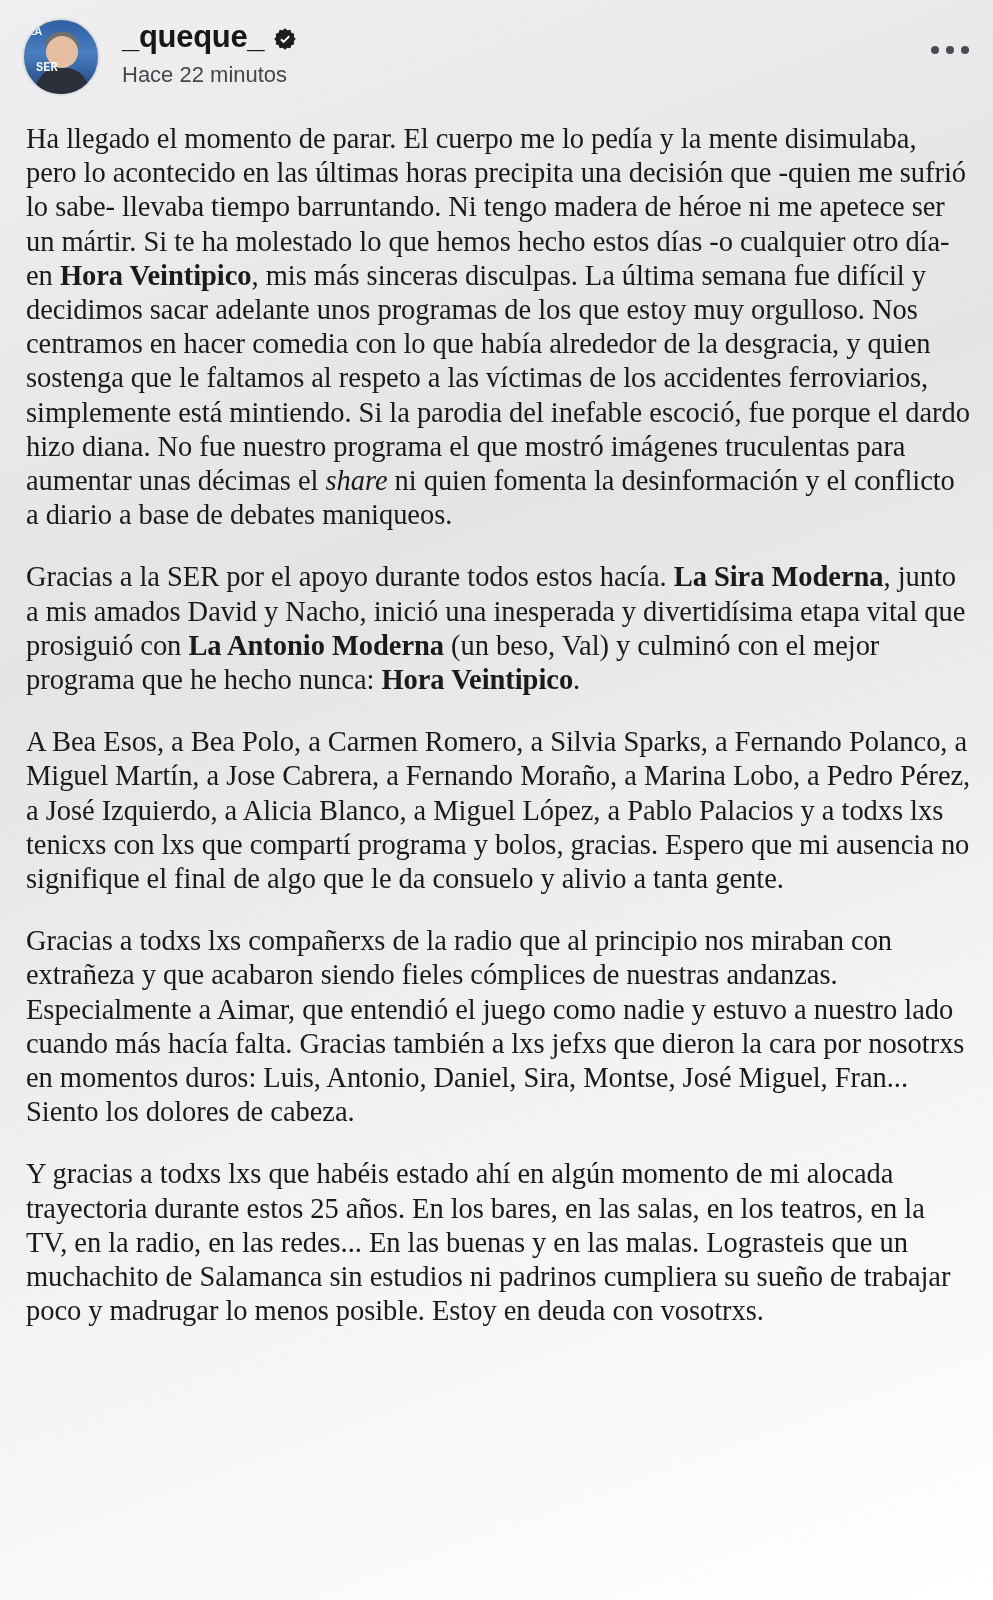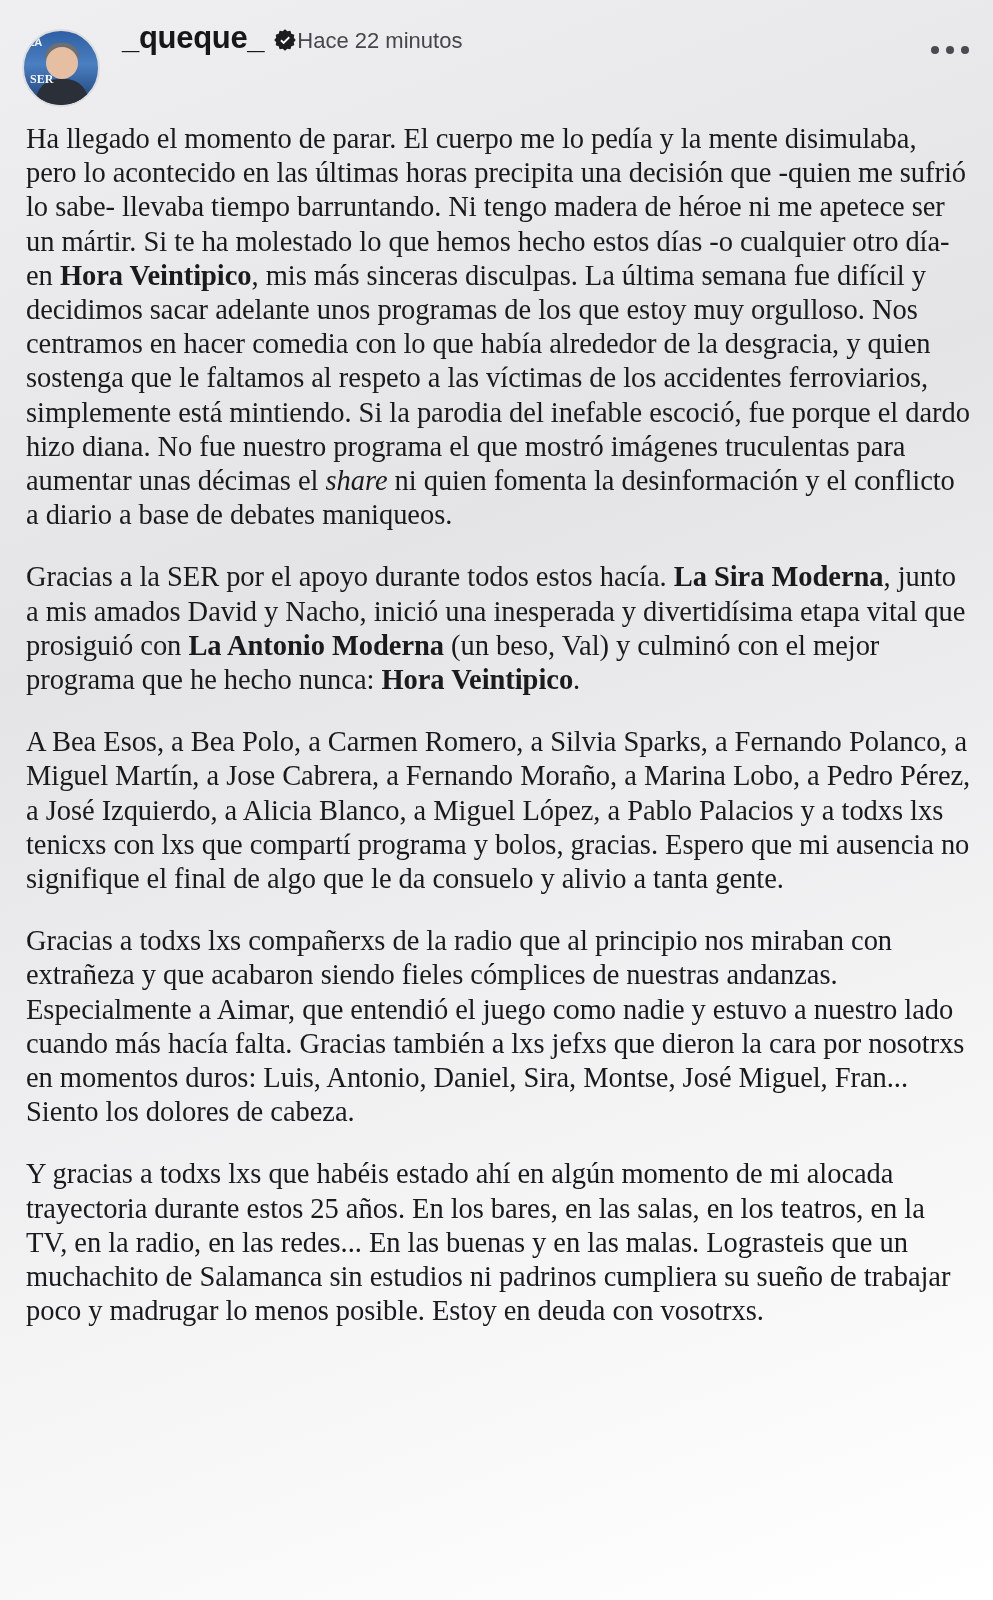--- a/index.html
+++ b/index.html
@@ -25,21 +25,21 @@
     padding: 16px 20px 0 22px;
     box-sizing: border-box;
     display: flex;
     align-items: flex-start;
   }
   .avatar {
     width: 74px;
     height: 74px;
     border-radius: 50%;
     flex: 0 0 74px;
-    margin-top: 13px;
+    margin-top: 2px;
     border: 2px solid #dddddd;
     background: linear-gradient(180deg, #2f5fa4 0%, #4a7fc1 45%, #1d3f75 100%);
     overflow: hidden;
     position: relative;
   }
   .avatar .face {
     position: absolute;
     left: 22px;
     top: 16px;
     width: 32px;
@@ -72,34 +72,34 @@
     font-family: "Liberation Sans", sans-serif;
     font-weight: bold;
     font-size: 11px;
     color: #ffffff;
     line-height: 11px;
     letter-spacing: -0.5px;
     opacity: .95;
   }
   .avatar .badge-logo2 {
     position: absolute;
-    left: 6px;
+    left: 12px;
     top: 42px;
-    font-family: Liberation Serif, serif;
+    font-family: Liberation Mono, monospace;
     font-weight: bold;
     font-size: 12px;
     color: #ffffff;
     line-height: 12px;
     letter-spacing: 0px;
     opacity: .95;
   }
   .header-text {
     margin-left: 22px;
     display: flex;
-    flex-direction: row;
+    flex-direction: column;
     justify-content: flex-start;
     padding-top: 4px;
   }
   .name-row {
     display: flex;
     align-items: center;
     gap: 9px;
   }
   .username {
     font-family: "Liberation Sans", sans-serif;

